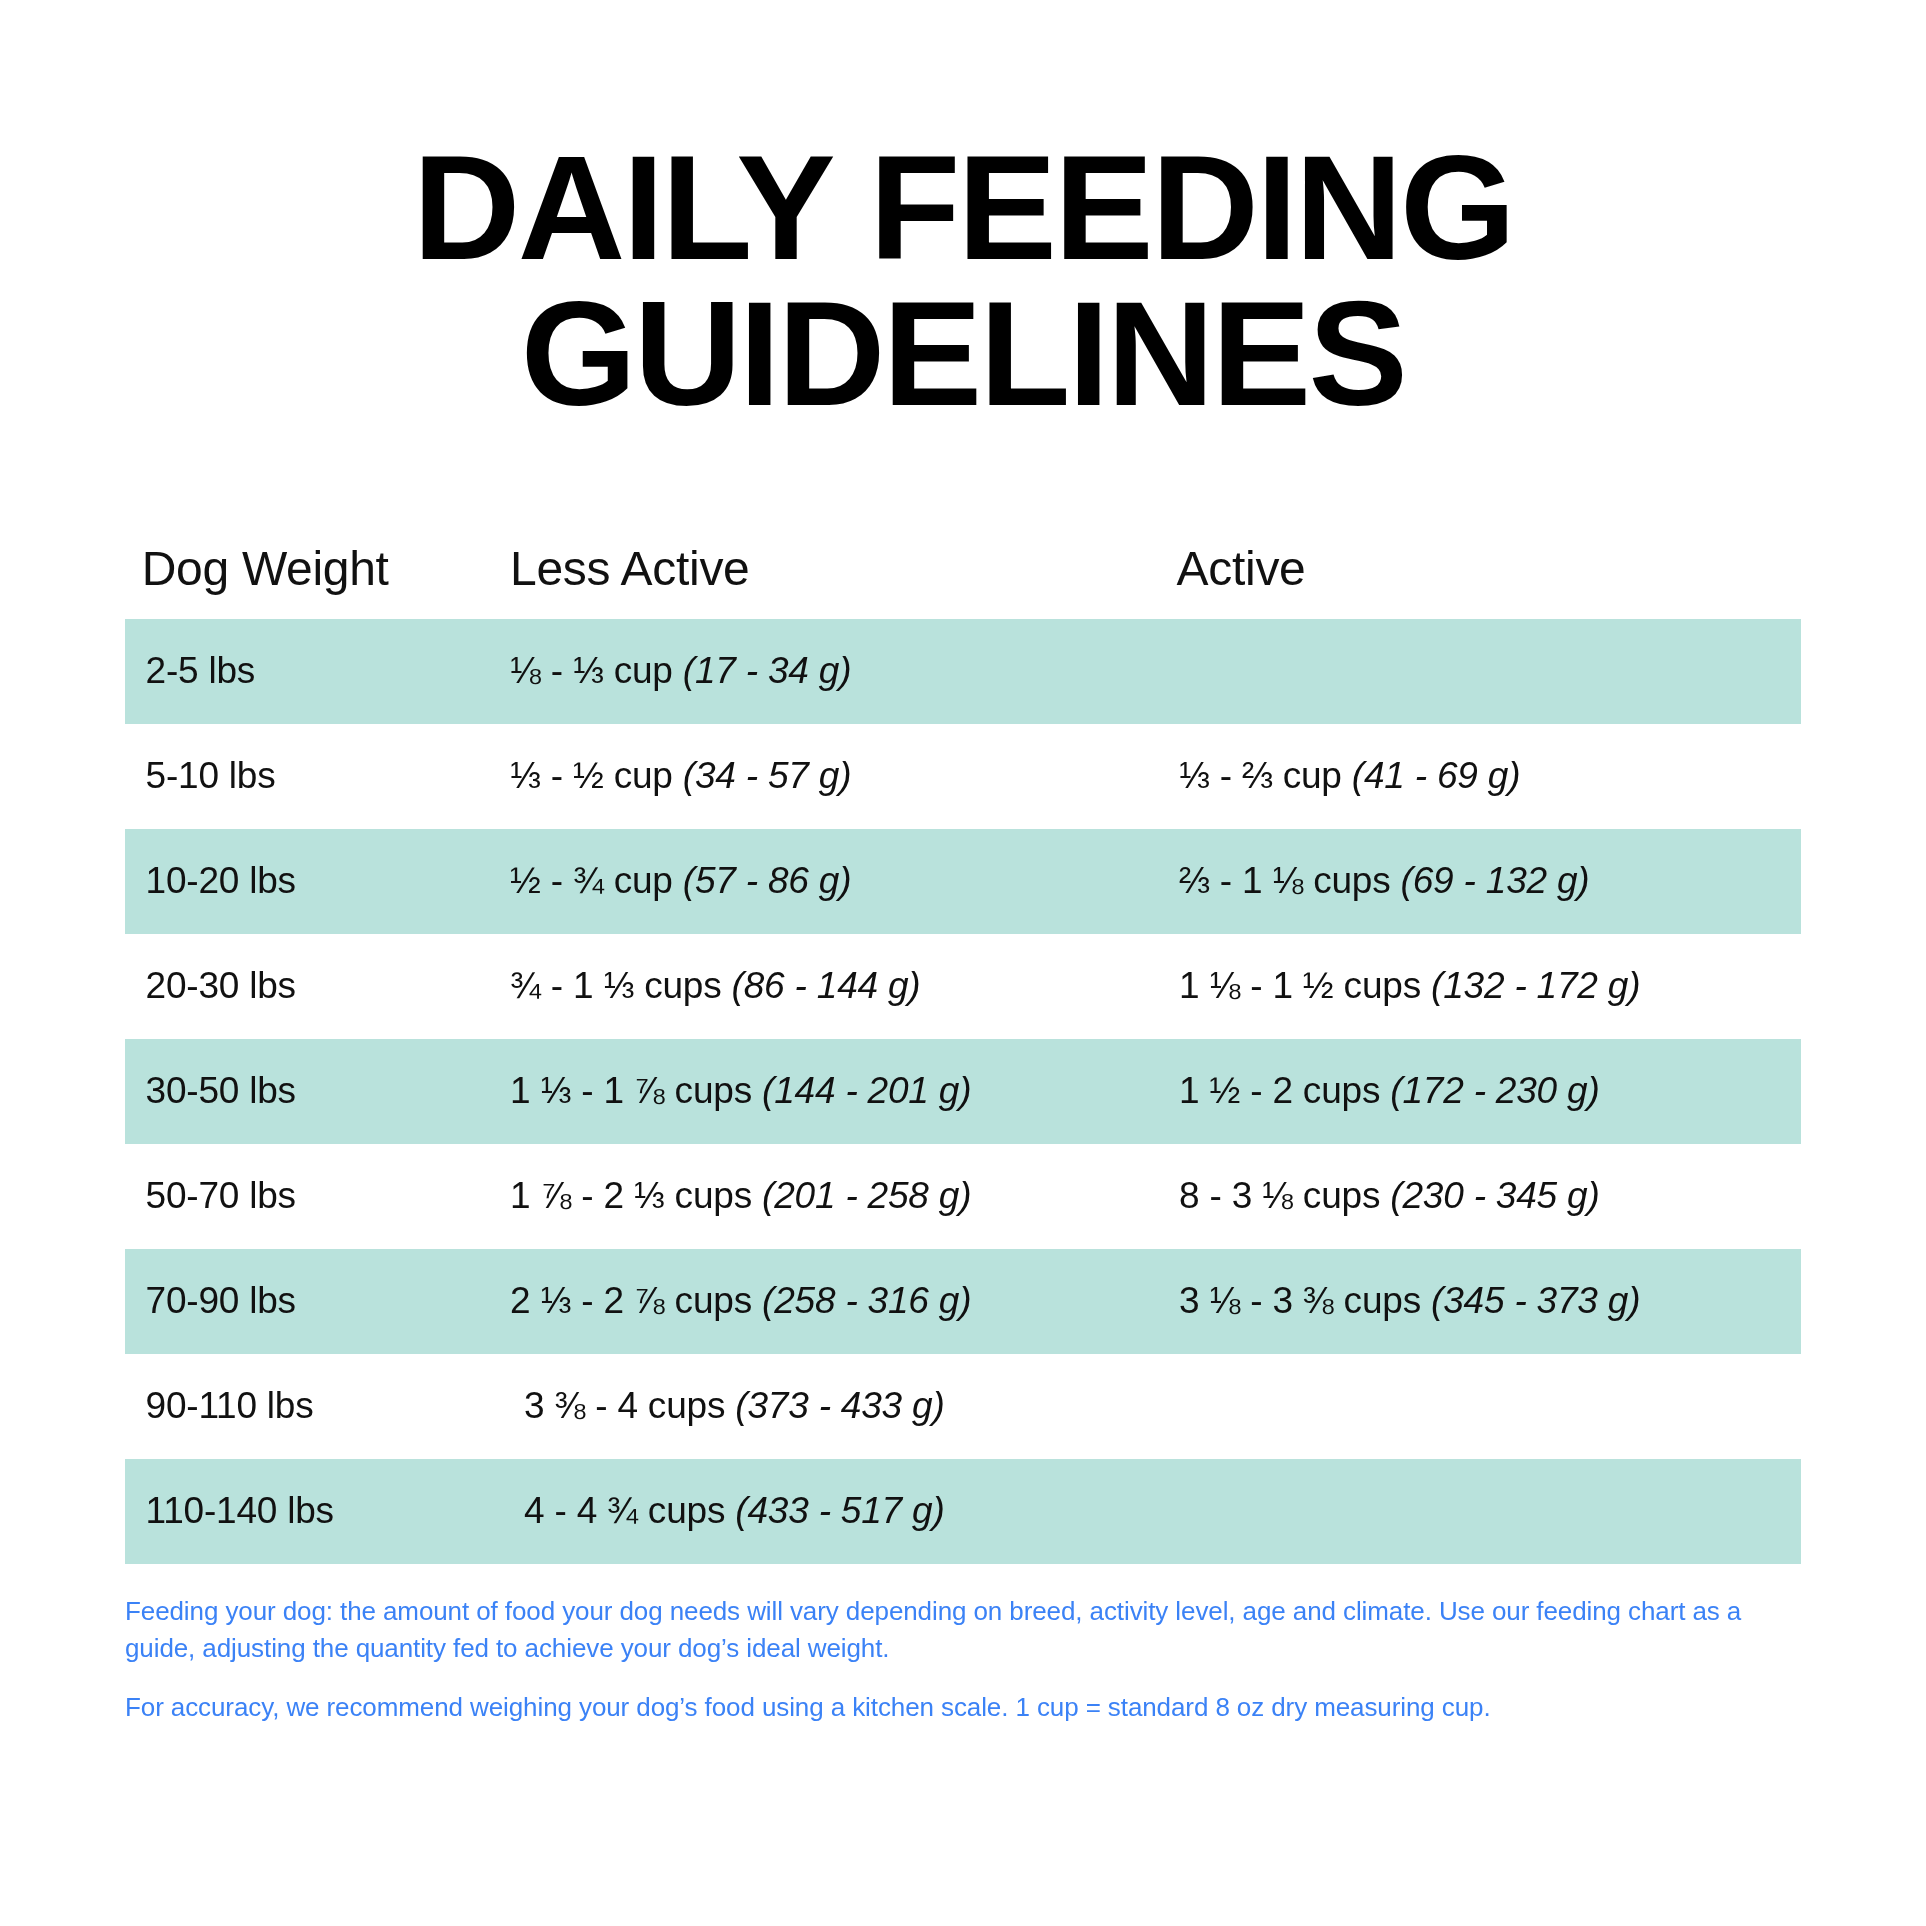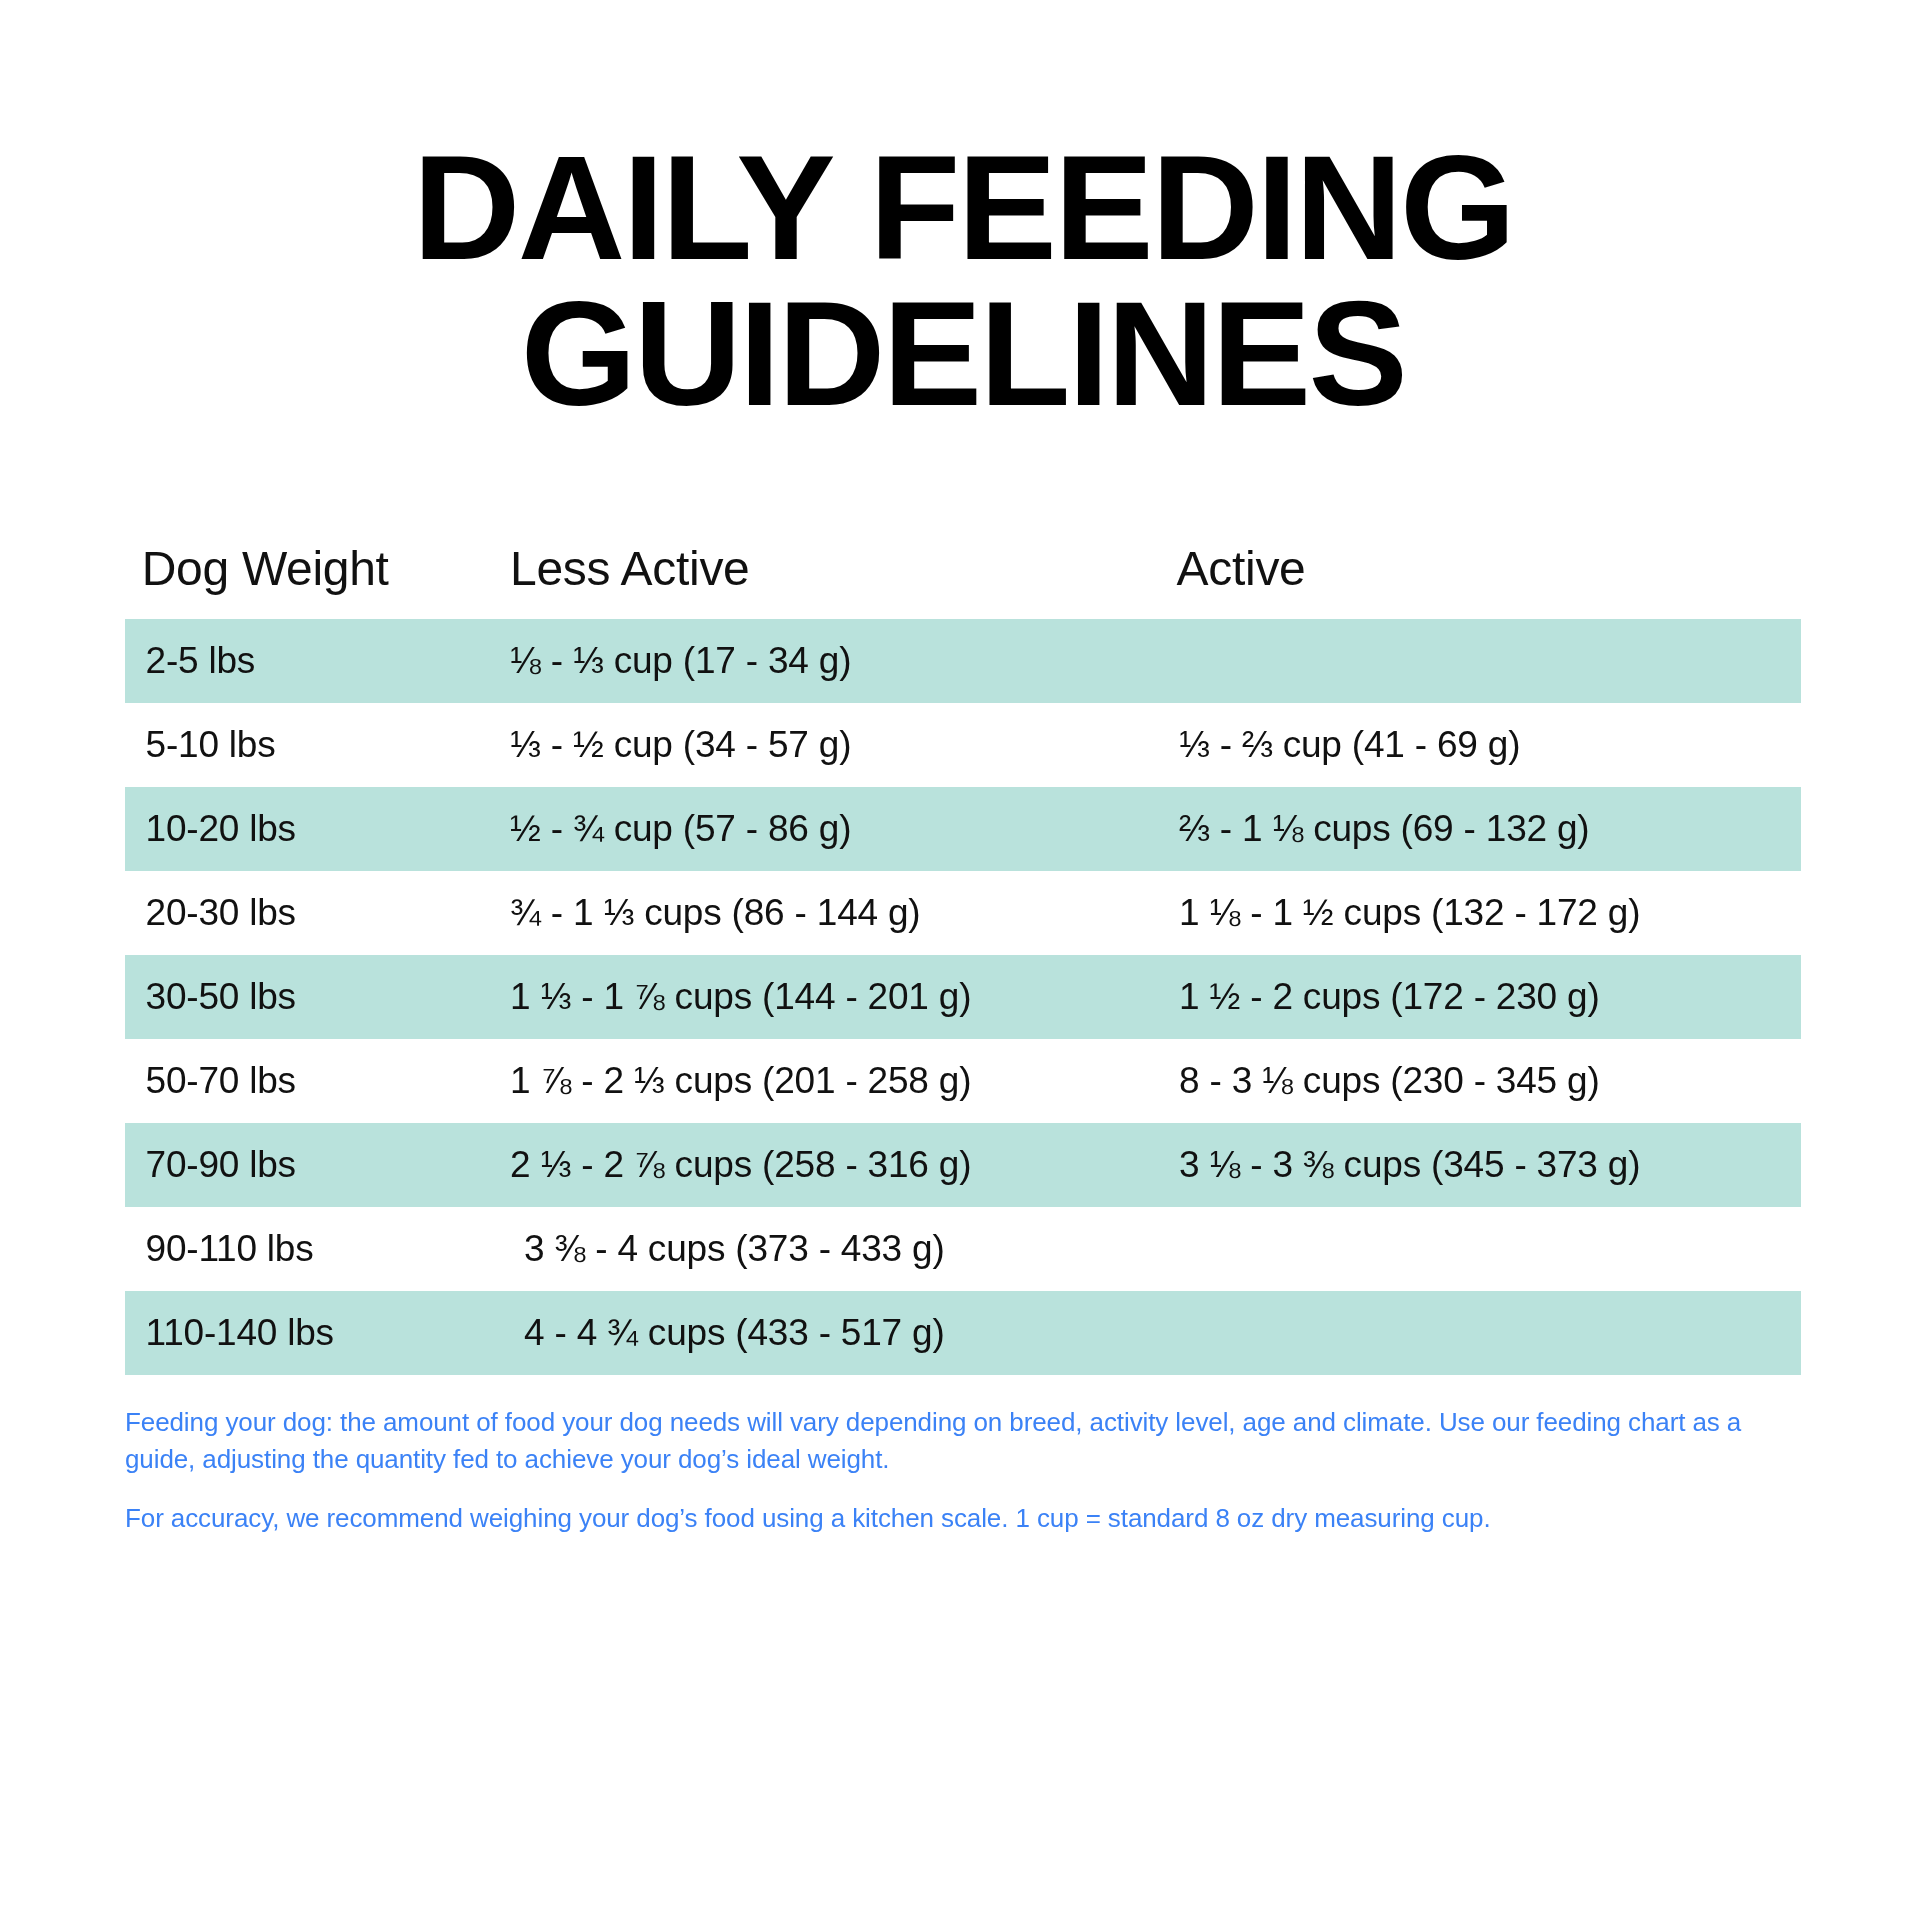--- a/index.html
+++ b/index.html
@@ -38,21 +38,21 @@
 
   .table {
     margin-top: 103px;
     width: 1676px;
     margin-left: auto;
     margin-right: auto;
   }
   .row {
     display: flex;
     align-items: center;
-    height: 84px;
+    height: 105px;
   }
   .row.shaded {
     background: #b9e2dc;
   }
   .header-row {
     height: 77px;
     margin-bottom: 11.6px;
   }
   .col-weight {
     width: 385px;
@@ -82,20 +82,21 @@
   .header-row .col-active { padding-left: 11.6px; }
 
   .cell {
     font-size: 37px;
     font-weight: 400;
     color: #111111;
     letter-spacing: -0.2px;
     white-space: nowrap;
   }
   .cell .grams {
+    font-style: italic;
   }
   .note {
     width: 1676px;
     margin: 29.5px auto 0 auto;
     font-size: 26px;
     line-height: 1.42;
     color: #3b82f6;
     letter-spacing: -0.1px;
   }
   .note p {

